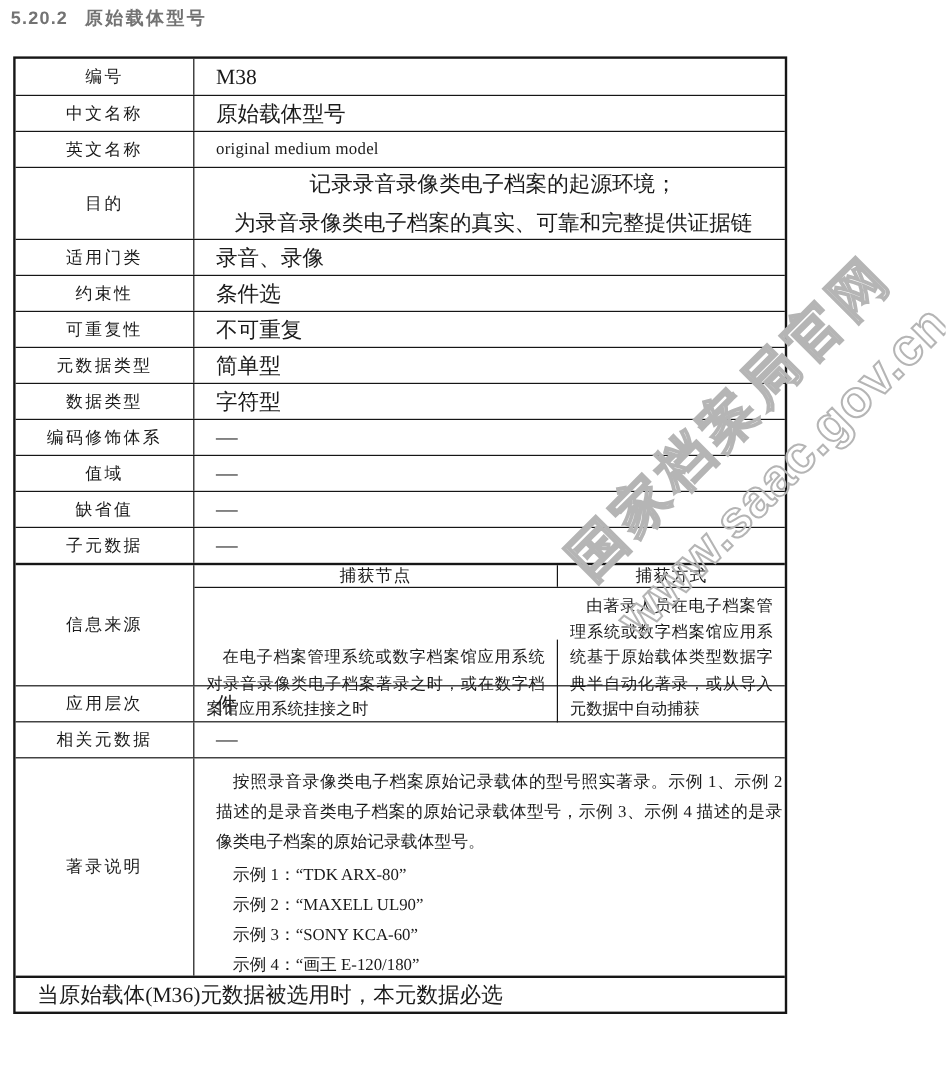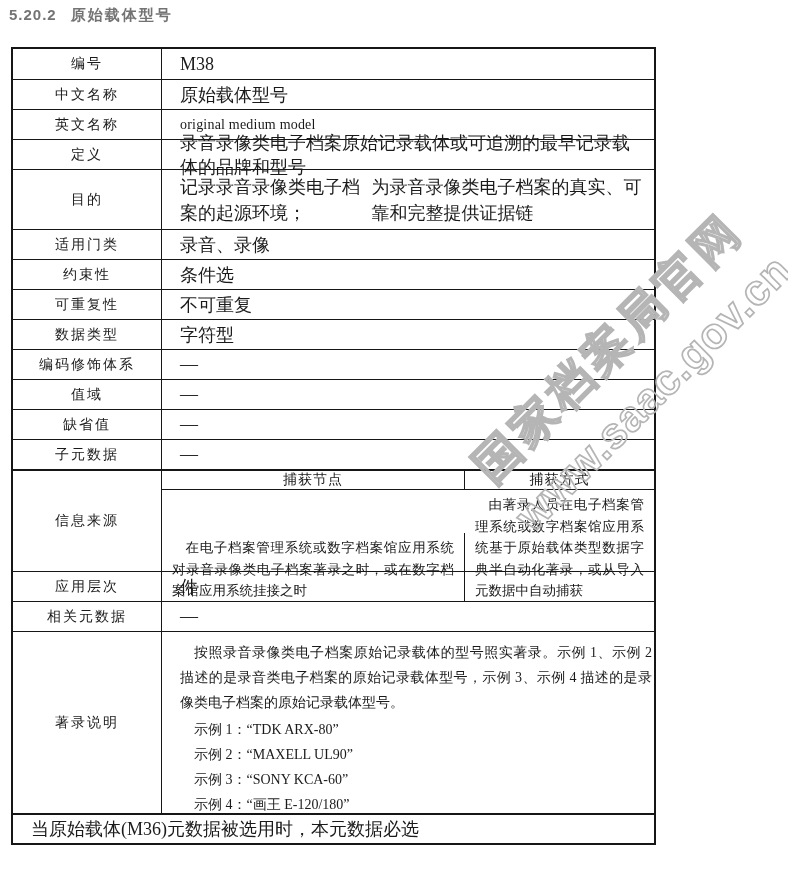--- a/index.html
+++ b/index.html
@@ -32,21 +32,21 @@
     border-right:1px solid #161616;
     font-size:14px;letter-spacing:2px;text-align:center;
   }
   .vc{
     flex:1;display:flex;align-items:center;
     padding:0 12px 0 18px;font-size:18px;box-sizing:border-box;
   }
   .vc.en{font-size:14px;letter-spacing:0.2px;}
   .h30{height:30px;}
   .h60{height:60px;}
-  .purpose-lines{display:flex;flex-direction:row;justify-content:center;line-height:26px;}
+  .purpose-lines{display:flex;flex-direction:column;justify-content:space-between;line-height:26px;}
 
   
   .is-row{height:102px;}
   .is-right{flex:1;display:flex;flex-direction:column;box-sizing:border-box;}
   .is-head{display:flex;height:30px;border-bottom:1px solid #161616;box-sizing:border-box;}
   .is-hcell{display:flex;align-items:center;justify-content:center;font-size:14px;letter-spacing:1px;}
   .is-hcell.c1{flex:0 0 303px;border-right:1px solid #161616;box-sizing:border-box;}
   .is-hcell.c2{flex:1;}
   .is-body{display:flex;flex:1;align-items:flex-end;}
   .is-cell{
@@ -100,24 +100,20 @@
   <div class="r h30">
     <div class="lc">中文名称</div>
     <div class="vc">原始载体型号</div>
   </div>
 
   <div class="r h30">
     <div class="lc">英文名称</div>
     <div class="vc en">original medium model</div>
   </div>
 
-  <div class="r h30">
-    <div class="lc">定义</div>
-    <div class="vc">录音录像类电子档案原始记录载体或可追溯的最早记录载体的品牌和型号</div>
-  </div>
 
   <div class="r h60">
     <div class="lc">目的</div>
     <div class="vc purpose-lines">
       <div>记录录音录像类电子档案的起源环境；</div>
       <div>为录音录像类电子档案的真实、可靠和完整提供证据链</div>
     </div>
   </div>
 
   <div class="r h30">
@@ -128,20 +124,24 @@
   <div class="r h30">
     <div class="lc">约束性</div>
     <div class="vc">条件选</div>
   </div>
 
   <div class="r h30">
     <div class="lc">可重复性</div>
     <div class="vc">不可重复</div>
   </div>
 
+  <div class="r h30">
+    <div class="lc">元数据类型</div>
+    <div class="vc">简单型</div>
+  </div>
 
   <div class="r h30">
     <div class="lc">数据类型</div>
     <div class="vc">字符型</div>
   </div>
 
   <div class="r h30">
     <div class="lc">编码修饰体系</div>
     <div class="vc">—</div>
   </div>

